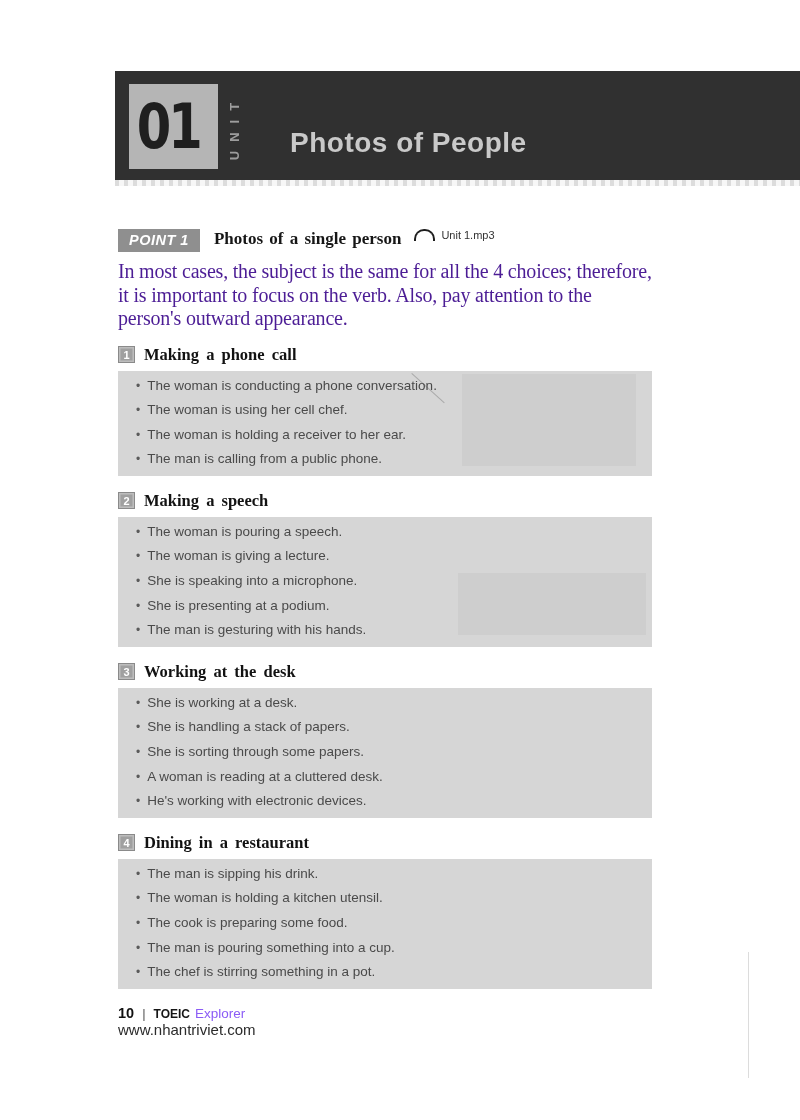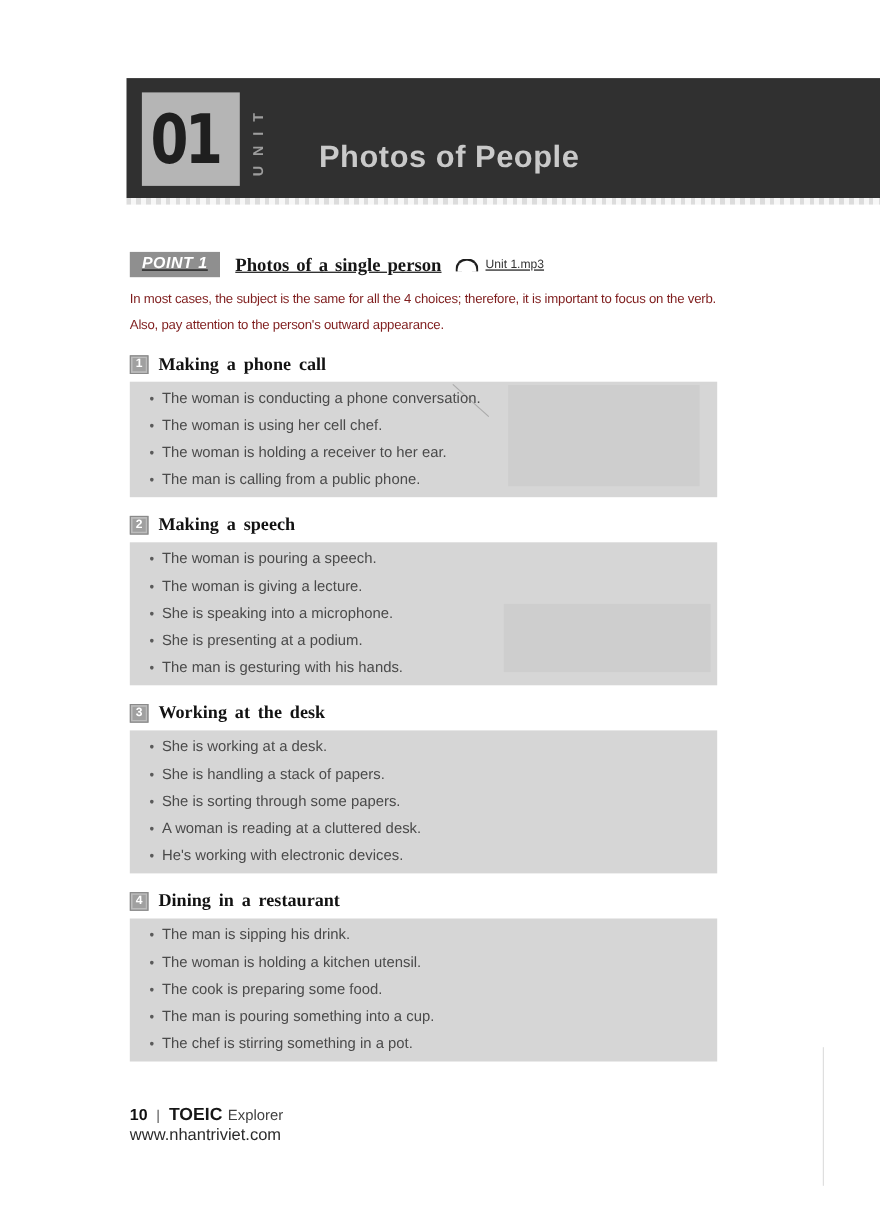--- a/index.html
+++ b/index.html
@@ -16,30 +16,30 @@
   .unit-number{font-family:"DejaVu Sans",sans-serif;font-weight:700;font-size:62px;line-height:1;
     color:#1f1f1f;transform:scaleX(.8);letter-spacing:-4px;}
   .unit-vertical{position:absolute;left:75px;top:49px;width:88px;height:14px;
     transform:rotate(-90deg);text-align:center;
     font-weight:700;font-size:13px;letter-spacing:9px;color:#9d9d9d;}
   .banner-title{position:absolute;left:175px;top:58px;margin:0;
     font-weight:700;font-size:28px;line-height:1;color:#c9c9c9;letter-spacing:.5px;}
 
   
   .content{position:absolute;left:118px;top:229px;width:534px;}
-  .point-row{display:flex;align-items:center;height:23px;text-decoration:underline;}
+  .point-row{display:flex;align-items:flex-start;height:23px;}
   .point-badge{background:#8f8f8f;color:#fff;font-style:italic;font-weight:700;
     font-size:14.5px;padding:3px 11px 4px;letter-spacing:.5px;}
   .point-title{margin:0 0 0 14px;font-family:"Liberation Serif",serif;font-weight:700;
     font-size:17px;color:#161616;word-spacing:2px;}
   .audio-icon{display:inline-block;width:17px;height:10px;margin-left:13px;
     border:2.5px solid #1e1e1e;border-bottom:none;border-radius:10px 10px 0 0;}
   .audio-file{font-size:11px;color:#333;margin-left:6px;}
-  .intro{margin:8px 0 0;font-family:Liberation Sans, sans-serif;font-size:12px;
-    line-height:23.5px;color:#7f1d1d;letter-spacing:-.2px;}
+  .intro{margin:8px 0 0;font-family:Liberation Serif, serif;font-size:20px;
+    line-height:23.5px;color:#4c1d95;letter-spacing:-.2px;}
 
   
   .topic{margin-top:13px;}
   .topic + .topic{margin-top:14px;}
   .topic-heading{display:flex;align-items:center;height:22px;}
   .num-badge{display:inline-flex;align-items:center;justify-content:center;
     width:15px;height:15px;background:#a0a0a0;border:1px solid #8a8a8a;
     box-shadow:inset 0 0 0 1.5px #bdbdbd;color:#fff;font-weight:700;font-size:11px;
     margin-right:9px;flex:none;}
   .topic-title{margin:0;font-family:"Liberation Serif",serif;font-weight:700;
@@ -54,22 +54,22 @@
   .g2{left:340px;top:56px;width:188px;height:62px;}
   .scratch{position:absolute;left:294px;top:2px;width:44px;height:1px;
     background:rgba(40,40,40,.25);transform:rotate(42deg);transform-origin:left top;}
 
   
   .footer{position:absolute;left:118px;top:1005px;width:534px;
     display:flex;justify-content:space-between;align-items:baseline;flex-direction:column;}
   .footer-left{display:flex;align-items:baseline;}
   .pg-num{font-weight:700;font-size:14.5px;color:#111;}
   .pg-sep{font-size:13px;color:#555;margin:0 8px;}
-  .book-bold{font-weight:700;font-size:16px;color:#161616;}
-  .book-reg{font-size:13.5px;color:#404040;margin-left:5px;}
+  .book-bold{font-weight:700;font-size:12px;color:#161616;}
+  .book-reg{font-size:13.5px;color:#8b5cf6;margin-left:5px;}
   .website{font-size:15px;color:#2b2b2b;}
 
   .scan-line{position:absolute;left:748px;top:952px;width:1px;height:126px;background:#dcdcdc;}
 </style>
 </head>
 <body>
 
 <div class="page">
 
   <header class="banner">

